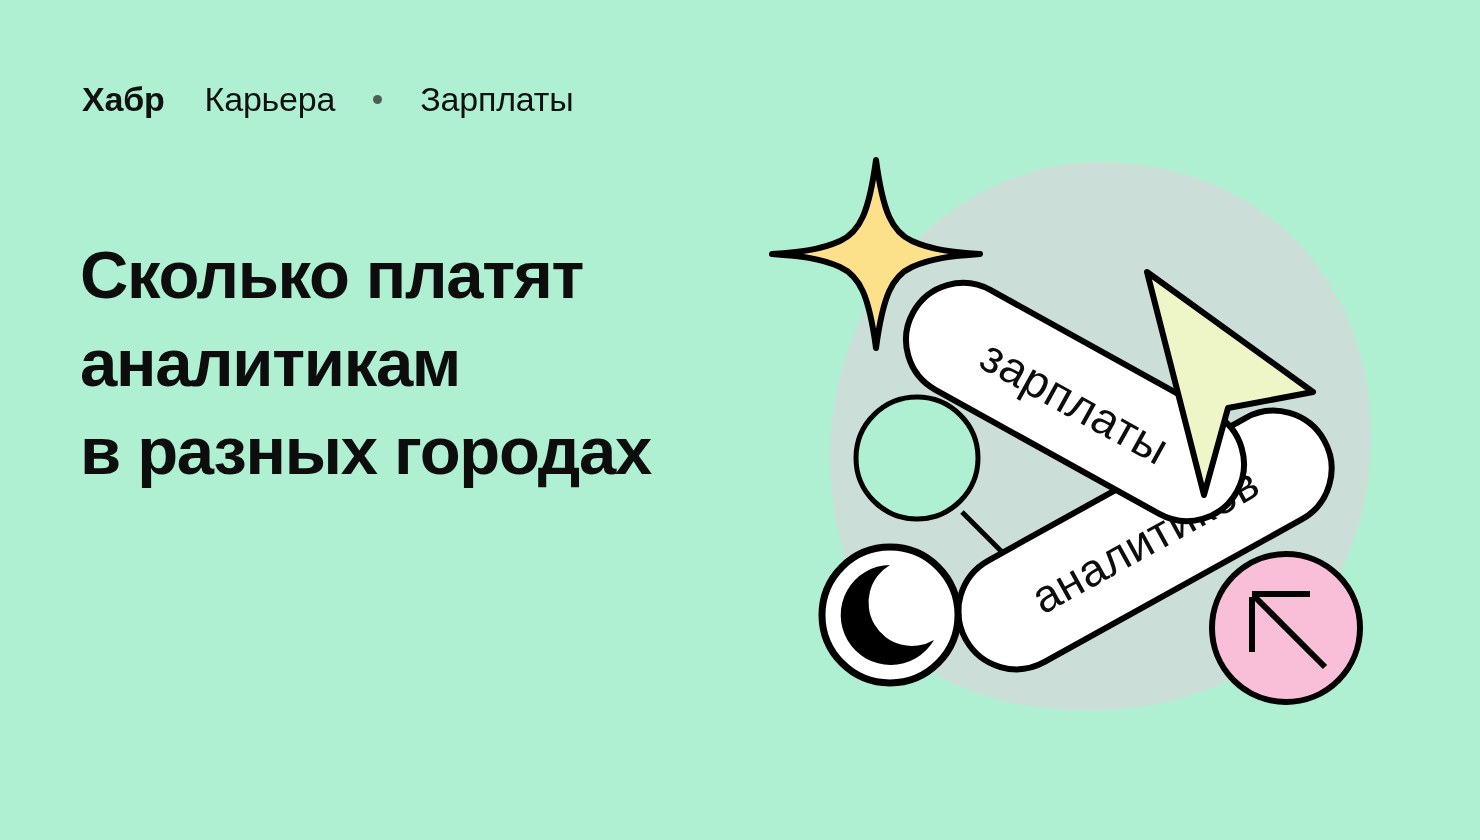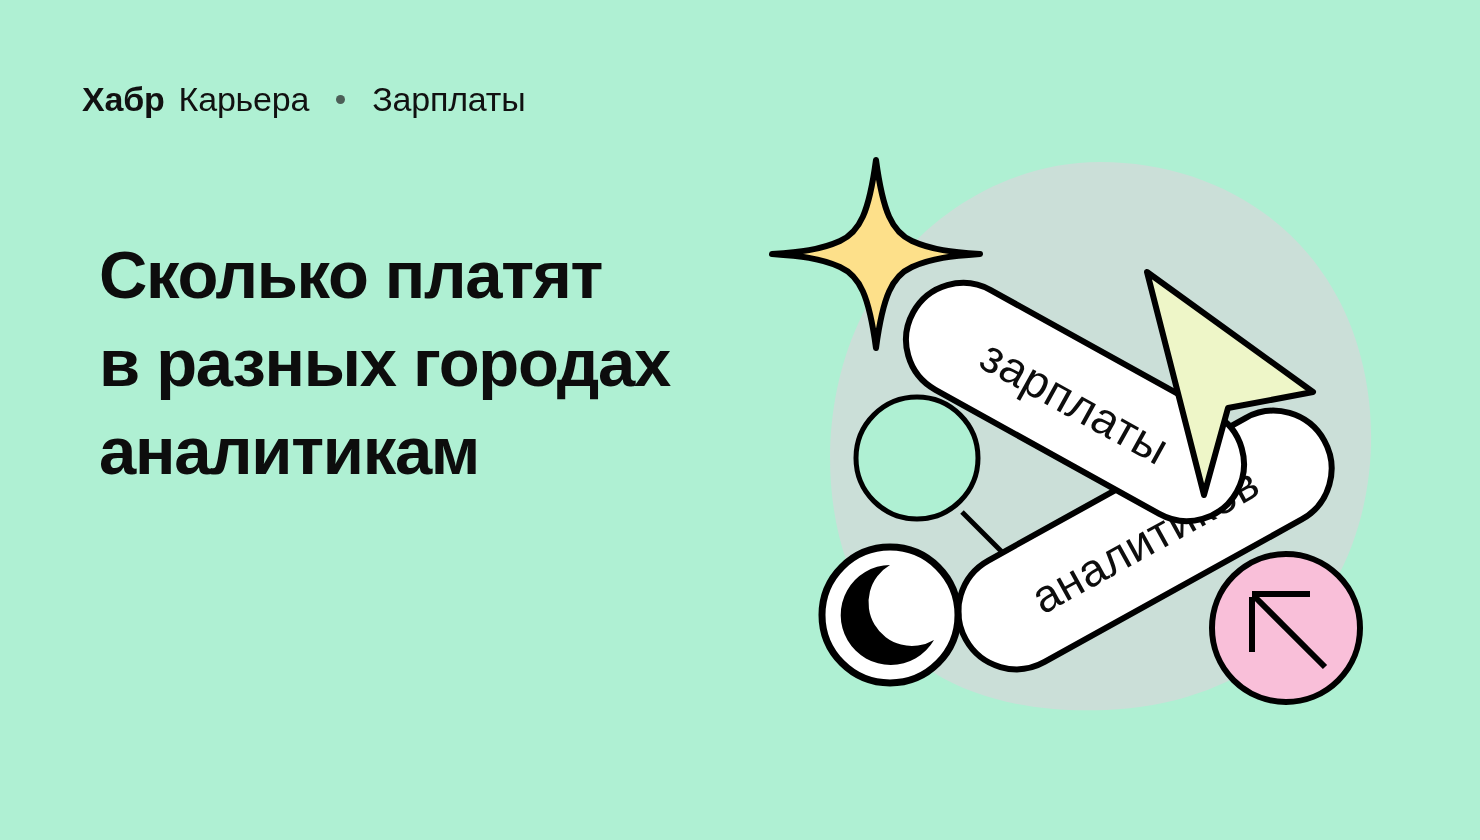--- a/index.html
+++ b/index.html
@@ -17,33 +17,33 @@
     font-family: "Liberation Sans", "DejaVu Sans", sans-serif;
   }
 
   
   .brand {
     position: absolute;
     left: 82px;
     top: 82px;
     display: flex;
     align-items: center;
-    gap: 5px;
+    gap: 16px;
     white-space: nowrap;
     font-size: 34px;
     line-height: 1;
     color: #111111;
     letter-spacing: -0.2px;
   }
   .brand-strong {
     font-weight: 700;
   }
   .brand-light {
     font-weight: 400;
-    margin-left: 9px;
+    margin-left: 24px;
   }
   .brand-dot {
     width: 9px;
     height: 9px;
     border-radius: 50%;
     background: #4c5f57;
     margin: 0 22px;
     flex: none;
   }
   .brand-section {
@@ -55,21 +55,20 @@
     position: absolute;
     left: 80px;
     top: 186px;
     width: 720px;
     color: #0d0d0d;
     font-weight: 700;
     font-size: 67px;
     line-height: 88px;
     letter-spacing: -1.3px;
     font-stretch: condensed;
-    margin-left: 19px;
   }
   .headline .hl-line {
     display: block;
     white-space: nowrap;
   }
 
   
   .illustration {
     position: absolute;
     left: 800px;
@@ -98,22 +97,22 @@
 
   <div class="brand">
     <span class="brand-strong">Хабр</span>
     <span class="brand-light">Карьера</span>
     <span class="brand-dot"></span>
     <span class="brand-section">Зарплаты</span>
   </div>
 
   <h1 class="headline">
     <span class="hl-line">Сколько платят</span>
+    <span class="hl-line">аналитикам</span>
     <span class="hl-line">в разных городах</span>
-    <span class="hl-line">аналитикам</span>
   </h1>
 
   <div class="illustration">
     <svg viewBox="0 0 600 600" xmlns="http://www.w3.org/2000/svg">
 
       <path d="M 300 22
                C 404 22 498 74 543 168
                C 583 252 580 360 536 440
                C 492 520 408 566 306 570
                C 206 574 118 546 70 470

